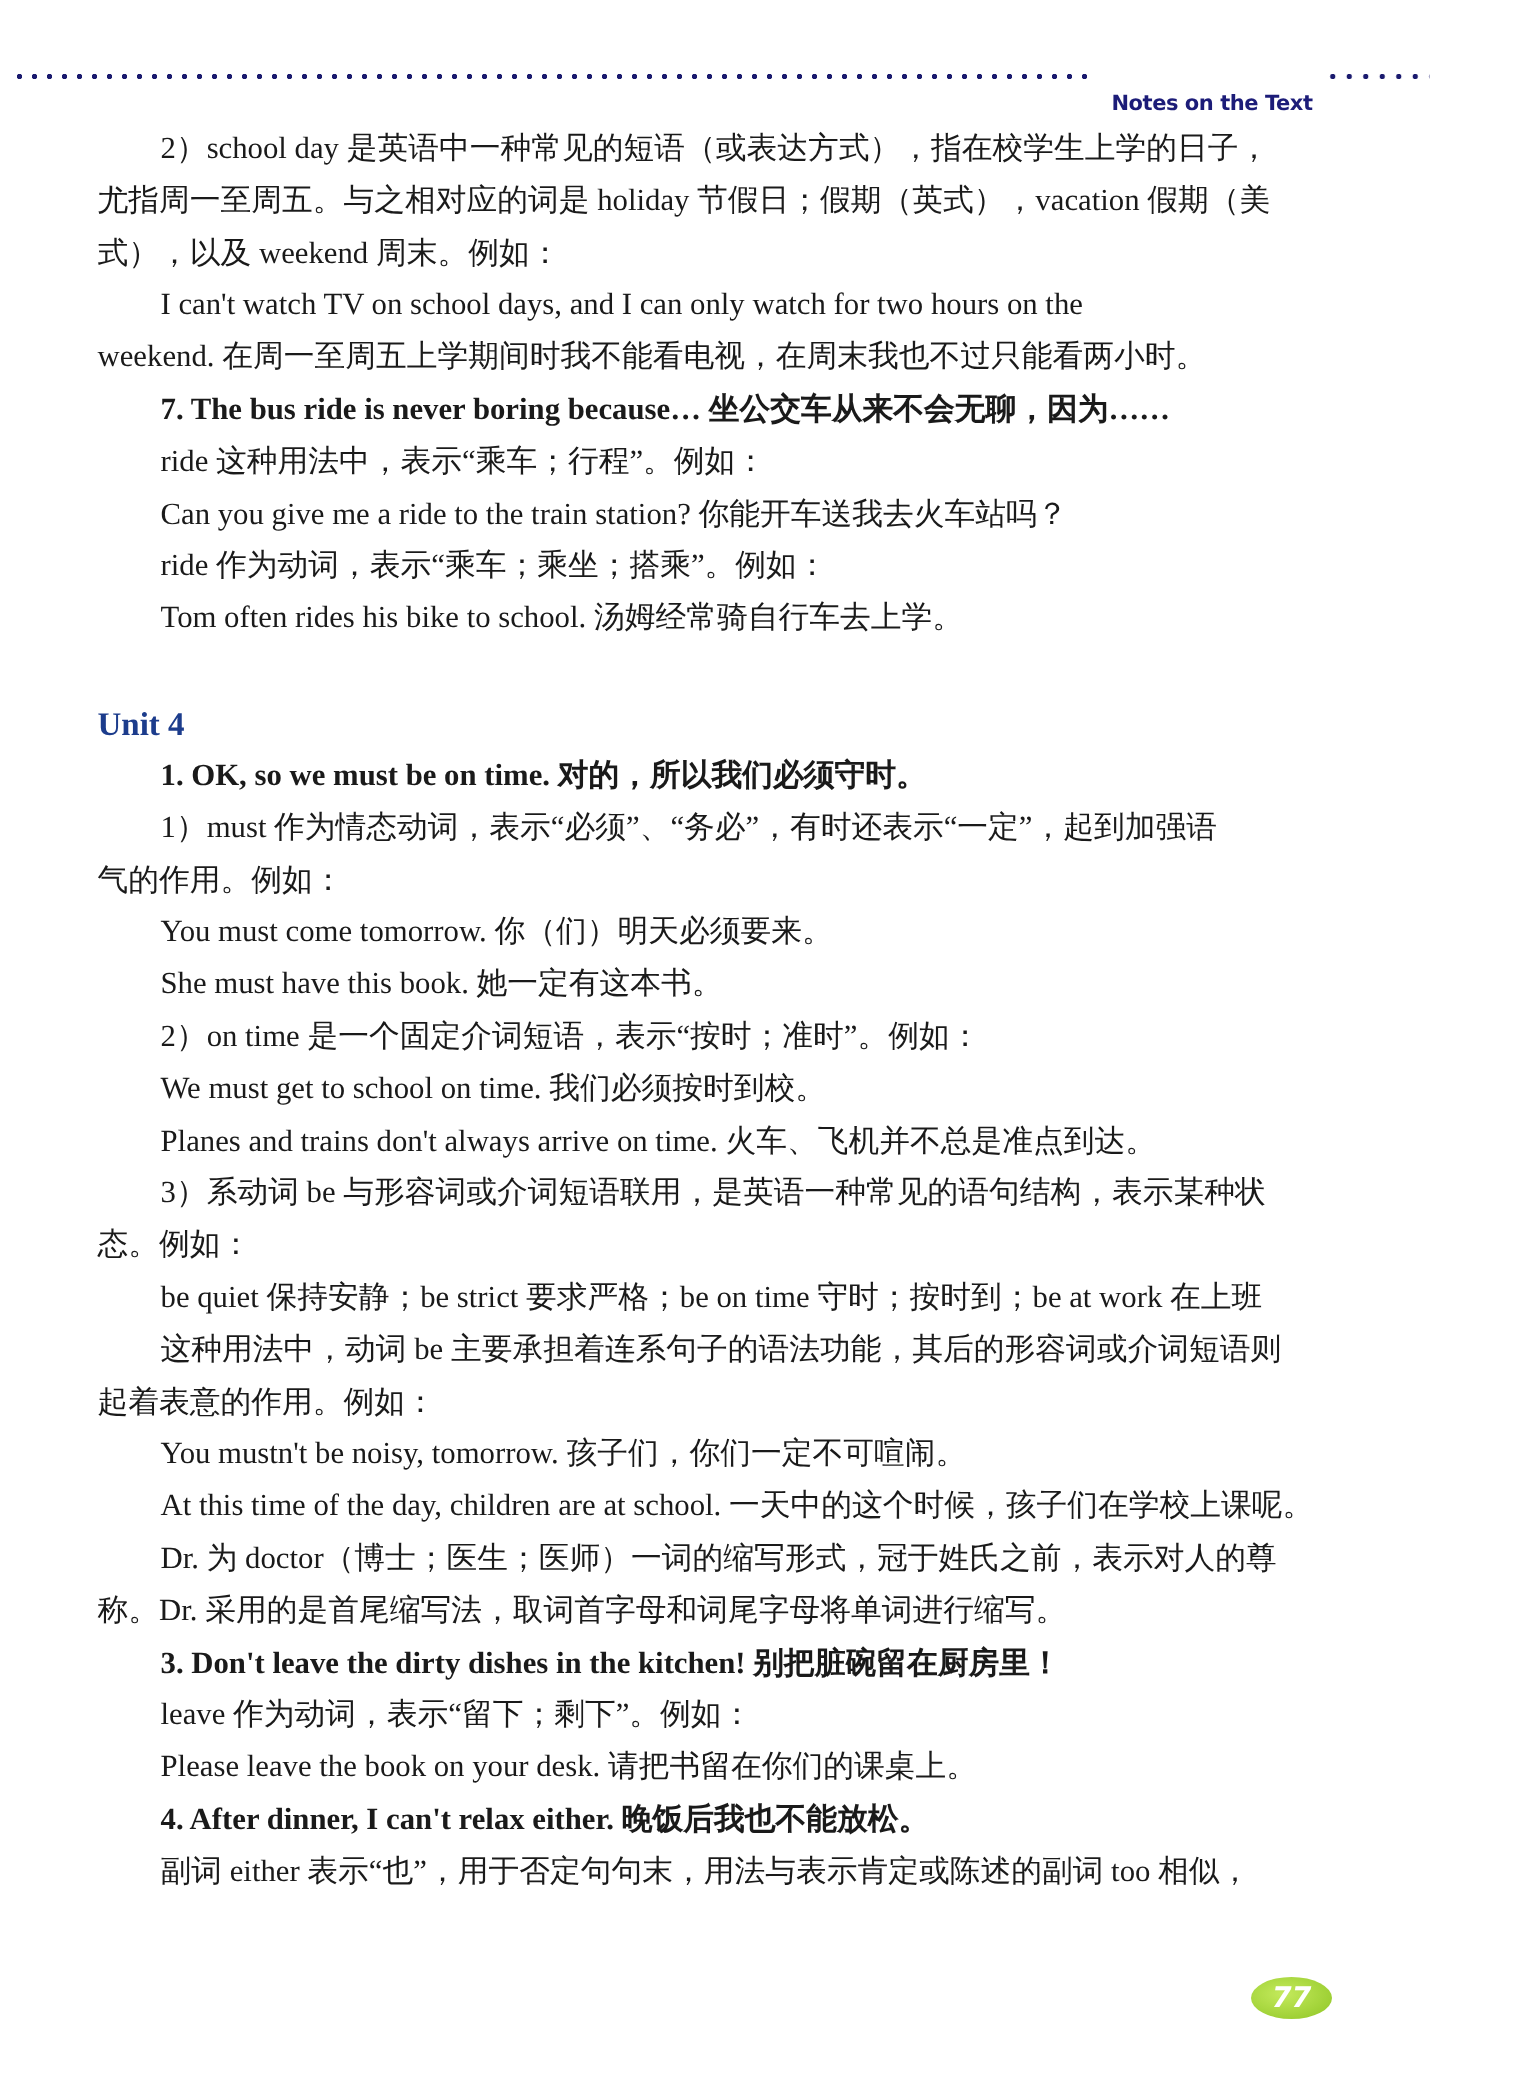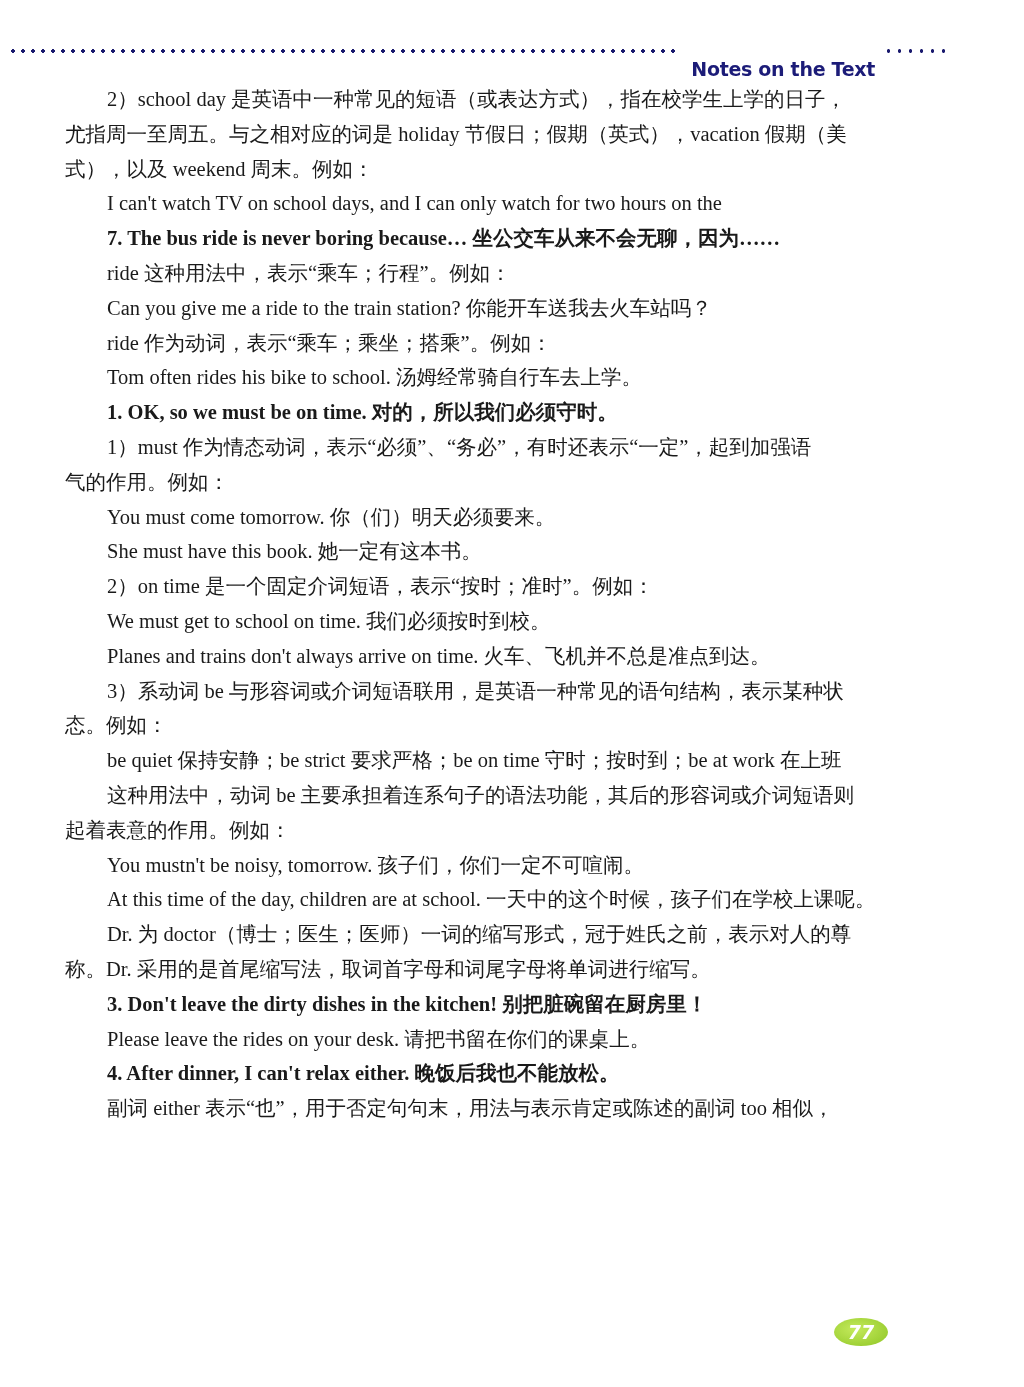--- a/index.html
+++ b/index.html
@@ -12,21 +12,21 @@
     position: absolute; top: 36px; left: 8px; width: 945px; height: 30px;
     display: flex; align-items: center;
   }
   .dots-left {
     flex: 1; height: 6px; margin-right: 10px;
     background-image: radial-gradient(circle, #1a1a6e 1.6px, transparent 2px);
     background-size: 10px 6px; background-repeat: repeat-x;
   }
   .header-title {
     font-family: "DejaVu Sans", "Liberation Sans", sans-serif; font-weight: bold;
-    color: #1c1c78; font-size: 19px; letter-spacing: -0.3px; white-space: nowrap; margin-top: 36px;
+    color: #1c1c78; font-size: 14px; letter-spacing: -0.3px; white-space: nowrap; margin-top: 36px;
   }
   .dots-right {
     width: 70px; height: 6px; margin-left: 8px;
     background-image: radial-gradient(circle, #1a1a6e 1.6px, transparent 2px);
     background-size: 11px 6px; background-repeat: repeat-x;
   }
   .content { position: absolute; top: 82px; left: 65px; width: 893px; }
   .line { font-size: 20.5px; line-height: 34.8px; white-space: nowrap; }
   .indent { padding-left: 42px; }
   .b { font-weight: bold; }
@@ -48,44 +48,47 @@
   <span class="header-title">Notes on the Text</span>
   <div class="dots-right"></div>
 </div>
 
 <div class="content">
   <div id="top-lines">
       <div class="line indent">2）school day 是英语中一种常见的短语（或表达方式），指在校学生上学的日子，</div>
       <div class="line">尤指周一至周五。与之相对应的词是 holiday 节假日；假期（英式），vacation 假期（美</div>
       <div class="line">式），以及 weekend 周末。例如：</div>
       <div class="line indent">I can't watch TV on school days, and I can only watch for two hours on the</div>
+      <div class="line">weekend. 在周一至周五上学期间时我不能看电视，在周末我也不过只能看两小时。</div>
       <div class="line indent b">7.  The bus ride is never boring because… 坐公交车从来不会无聊，因为……</div>
       <div class="line indent">ride 这种用法中，表示“乘车；行程”。例如：</div>
       <div class="line indent">Can you give me a ride to the train station? 你能开车送我去火车站吗？</div>
       <div class="line indent">ride 作为动词，表示“乘车；乘坐；搭乘”。例如：</div>
       <div class="line indent">Tom often rides his bike to school. 汤姆经常骑自行车去上学。</div>
     </div>
+  <div class="unit">Unit 4</div>
   <div id="unit-lines">
       <div class="line indent b">1.  OK, so we must be on time. 对的，所以我们必须守时。</div>
       <div class="line indent">1）must 作为情态动词，表示“必须”、“务必”，有时还表示“一定”，起到加强语</div>
       <div class="line">气的作用。例如：</div>
       <div class="line indent">You must come tomorrow. 你（们）明天必须要来。</div>
       <div class="line indent">She must have this book. 她一定有这本书。</div>
       <div class="line indent">2）on time 是一个固定介词短语，表示“按时；准时”。例如：</div>
       <div class="line indent">We must get to school on time. 我们必须按时到校。</div>
       <div class="line indent">Planes and trains don't always arrive on time. 火车、飞机并不总是准点到达。</div>
       <div class="line indent">3）系动词 be 与形容词或介词短语联用，是英语一种常见的语句结构，表示某种状</div>
       <div class="line">态。例如：</div>
       <div class="line indent">be quiet 保持安静；be strict 要求严格；be on time 守时；按时到；be at work 在上班</div>
       <div class="line indent">这种用法中，动词 be 主要承担着连系句子的语法功能，其后的形容词或介词短语则</div>
       <div class="line">起着表意的作用。例如：</div>
       <div class="line indent">You mustn't be noisy, tomorrow. 孩子们，你们一定不可喧闹。</div>
       <div class="line indent">At this time of the day, children are at school. 一天中的这个时候，孩子们在学校上课呢。</div>
       <div class="line indent">Dr. 为 doctor（博士；医生；医师）一词的缩写形式，冠于姓氏之前，表示对人的尊</div>
       <div class="line">称。Dr. 采用的是首尾缩写法，取词首字母和词尾字母将单词进行缩写。</div>
       <div class="line indent b">3.  Don't leave the dirty dishes in the kitchen! 别把脏碗留在厨房里！</div>
-      <div class="line indent">Please leave the rides on your desk. 请把书留在你们的课桌上。</div>
+      <div class="line indent">leave 作为动词，表示“留下；剩下”。例如：</div>
+      <div class="line indent">Please leave the book on your desk. 请把书留在你们的课桌上。</div>
       <div class="line indent b">4.  After dinner, I can't relax either. 晚饭后我也不能放松。</div>
       <div class="line indent">副词 either 表示“也”，用于否定句句末，用法与表示肯定或陈述的副词 too 相似，</div>
     </div>
 </div>
 
 <div class="page-badge">77</div>
 
 </body></html>

